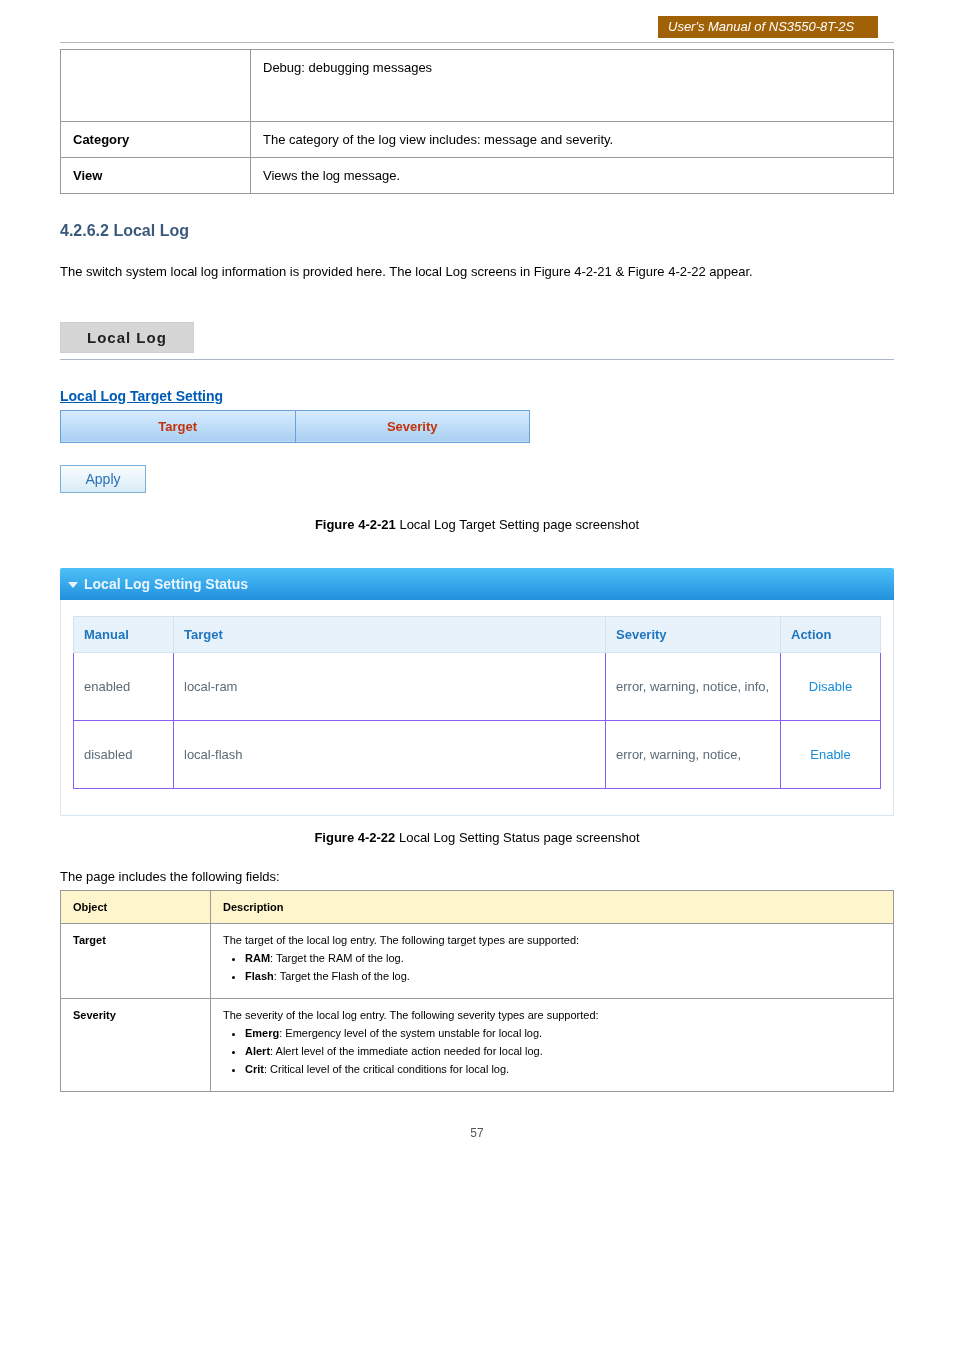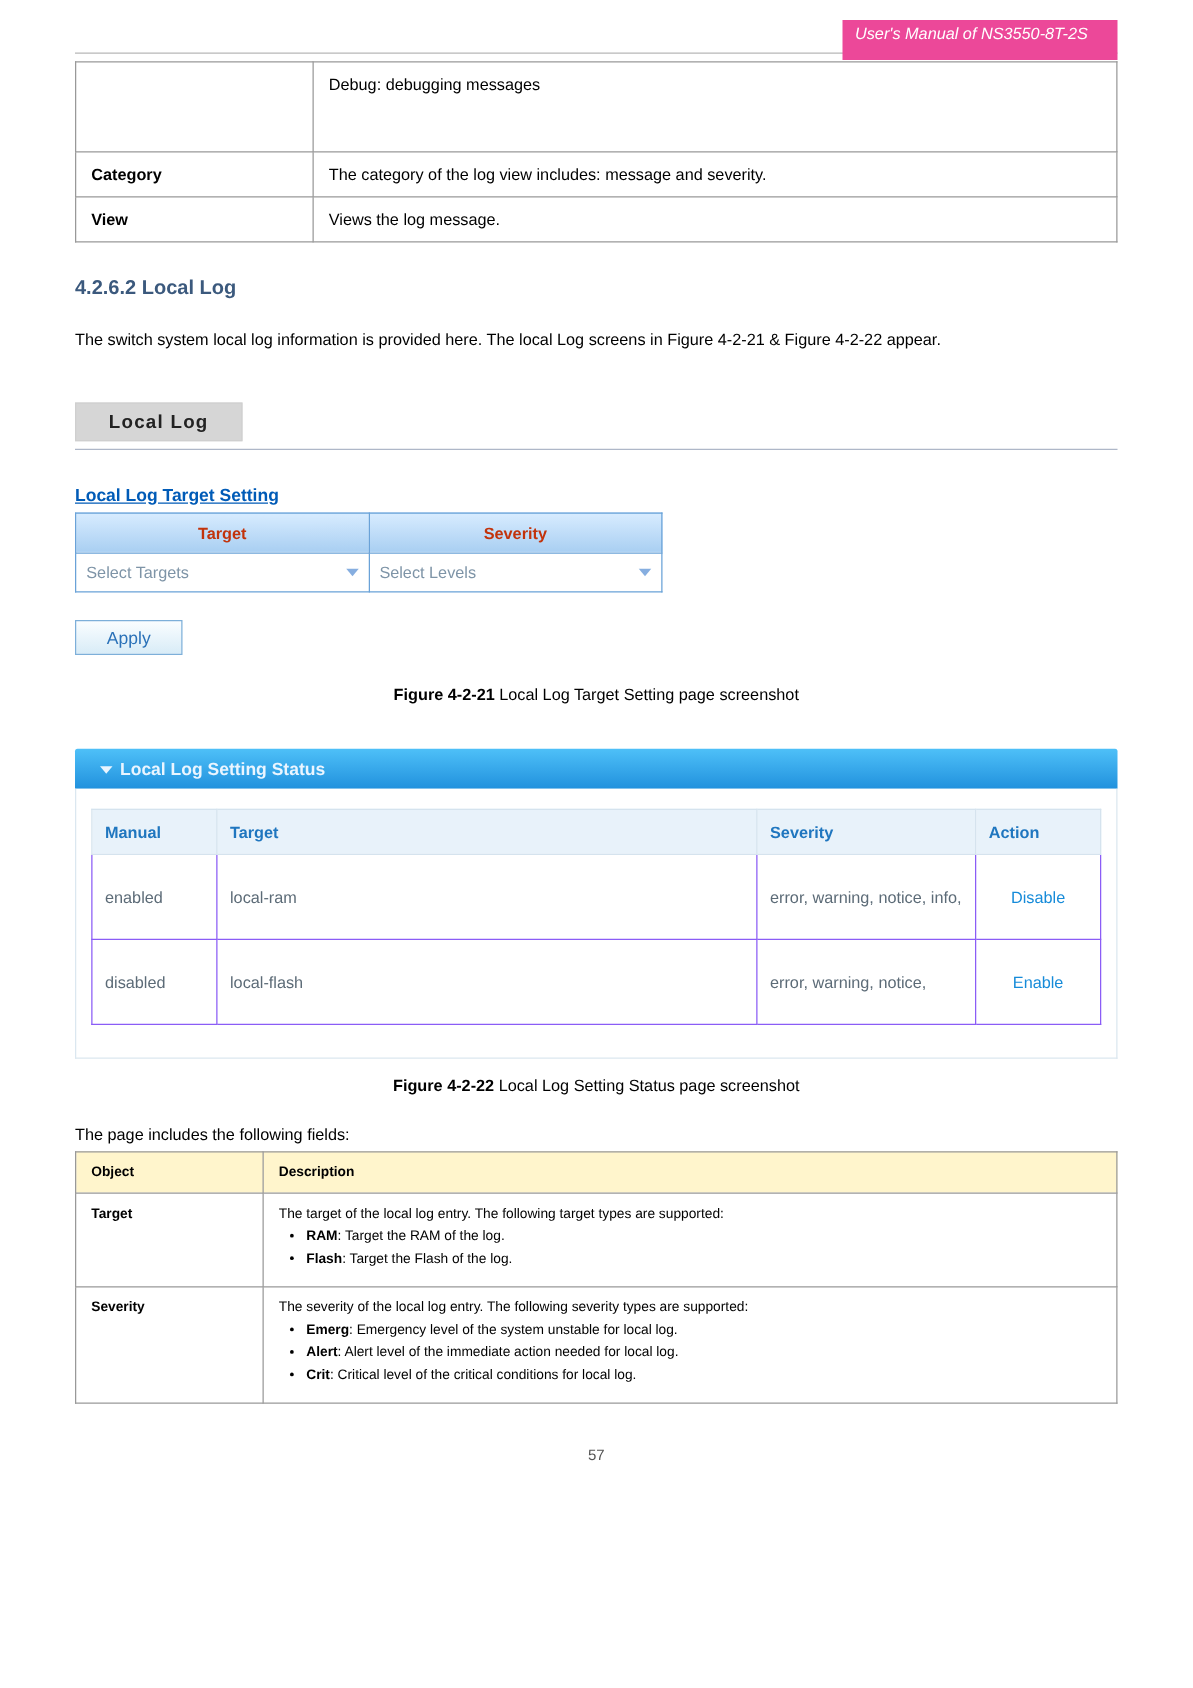--- a/index.html
+++ b/index.html
@@ -16,25 +16,25 @@
     margin: 0 auto;
     padding: 16px 60px 40px 60px;
   }
   .top-bar {
     height: 22px;
     position: relative;
     margin-bottom: 4px;
   }
   .top-bar-right {
     position: absolute;
-    right: 0;
+    right: 16px;
     top: 0;
     width: 220px;
-    height: 32px;
-    background: #ec4899;
+    height: 22px;
+    background: #a16207;
     color: #fff;
     font-style: italic;
     font-size: 13px;
     line-height: 22px;
     padding-left: 10px;
   }
   .hr {
     border: none;
     border-top: 1px solid #b8b8b8;
     margin: 0 0 6px 0;
@@ -146,21 +146,21 @@
   }
   
   .status-panel {
     margin-top: 36px;
     margin-bottom: 8px;
   }
   .status-header {
     background: linear-gradient(#4ec0f8,#2191dd);
     color: #eaf5ff;
     font-size: 14px;
-    padding: 8px 20px;
+    padding: 8px 8px;
     font-weight: bold;
     border-radius: 2px 2px 0 0;
   }
   .status-header .tri {
     display: inline-block;
     width: 0; height: 0;
     border-left: 5px solid transparent;
     border-right: 5px solid transparent;
     border-top: 6px solid #eaf5ff;
     margin-right: 6px;
@@ -275,34 +275,20 @@
     <div class="under-line"></div>
   </div>
 
   <div class="figure">
     <div class="fig-title">Local Log Target Setting</div>
     <table class="setting-box">
       <tbody>
           <tr>
         <th>Target</th>
         <th>Severity</th>
-      </tr>
-      <tr>
-        <td>
-          <div class="pseudo-select">
-            <span>Select Targets</span>
-            <span class="arrow"></span>
-          </div>
-        </td>
-        <td>
-          <div class="pseudo-select">
-            <span>Select Levels</span>
-            <span class="arrow"></span>
-          </div>
-        </td>
       </tr>
     </tbody>
       </table>
     <div class="apply-btn">Apply</div>
   </div>
 
   <div class="caption">
     <b>Figure 4-2-21</b><span> Local Log Target Setting page screenshot</span>
   </div>
 

